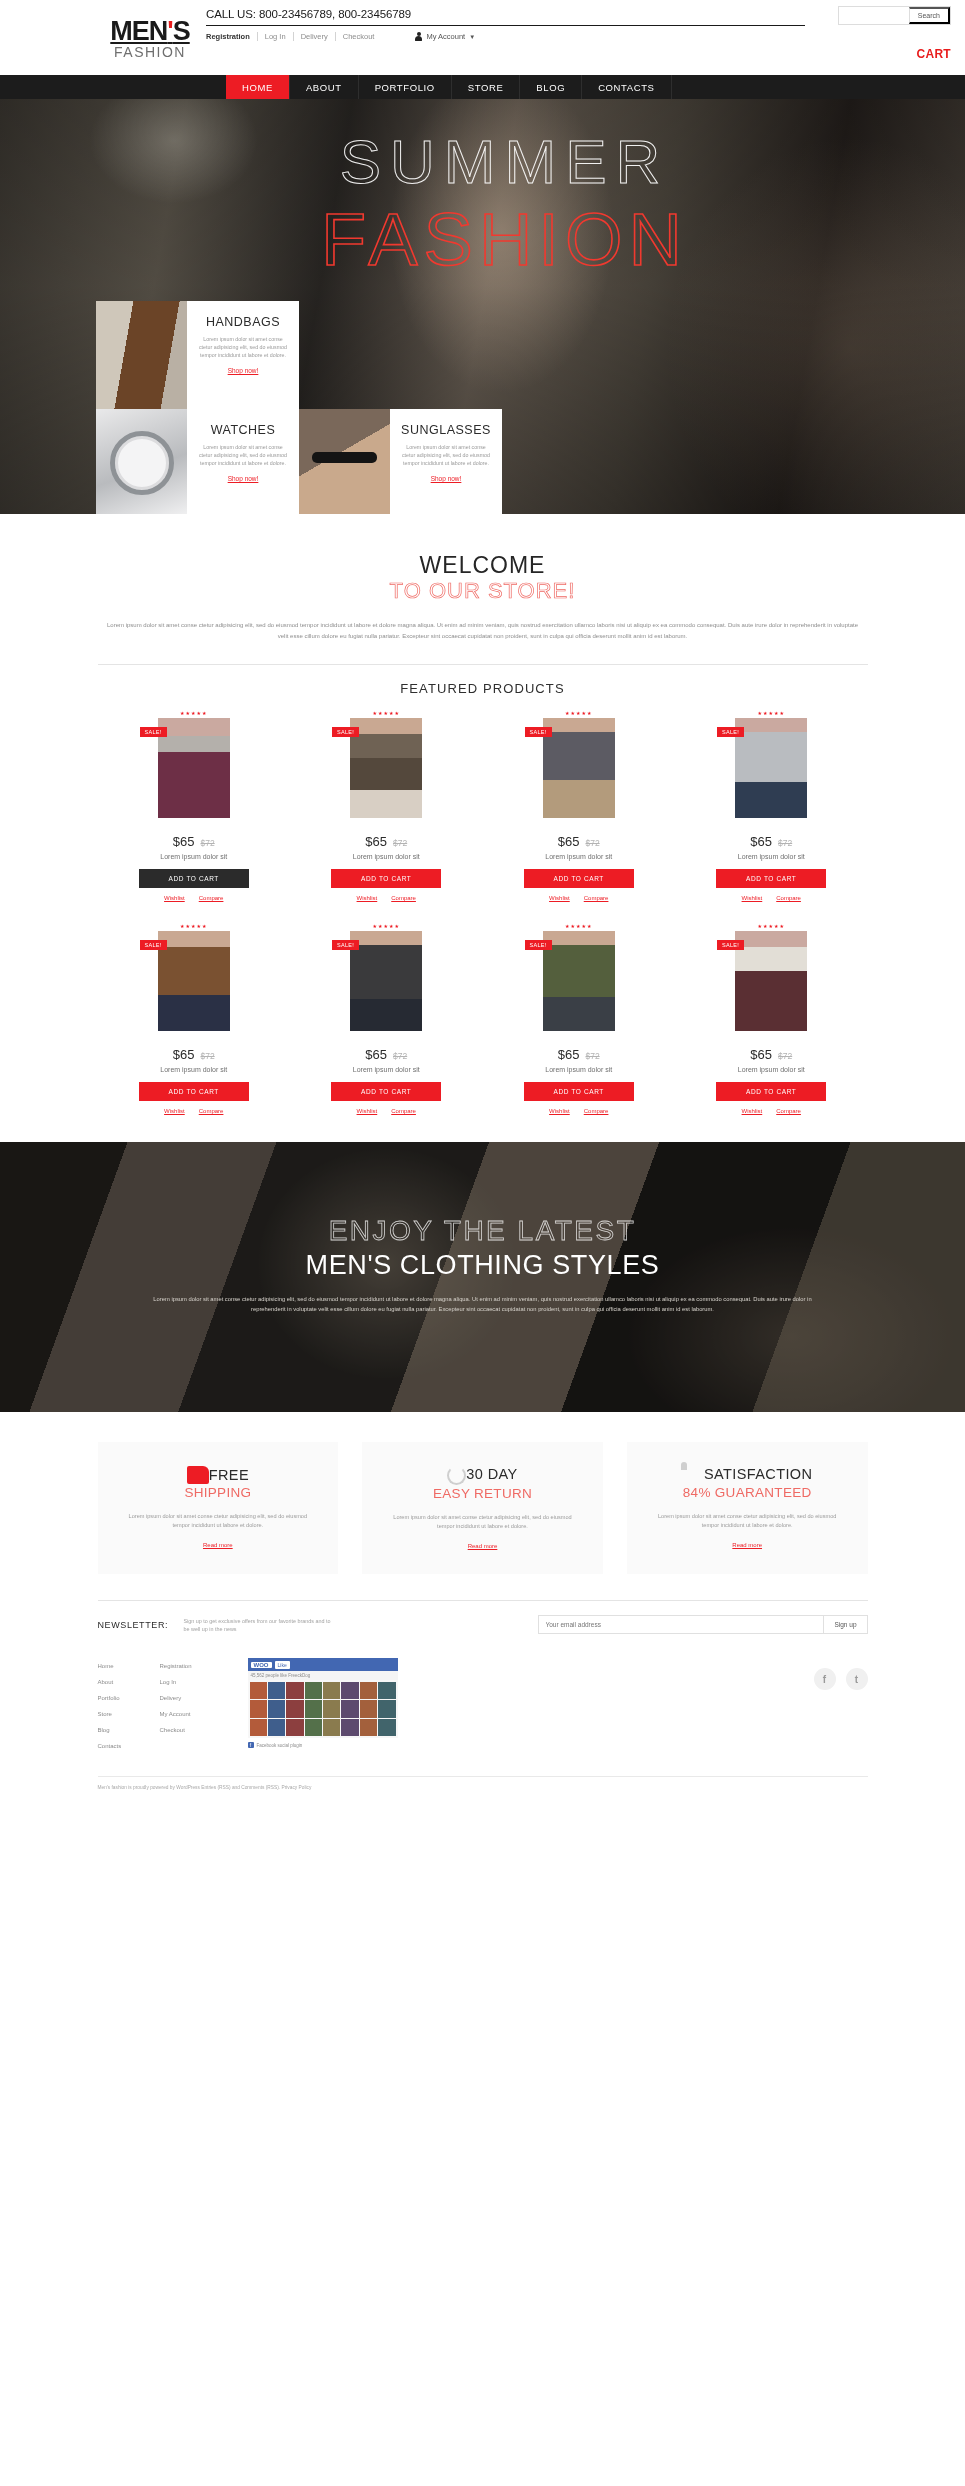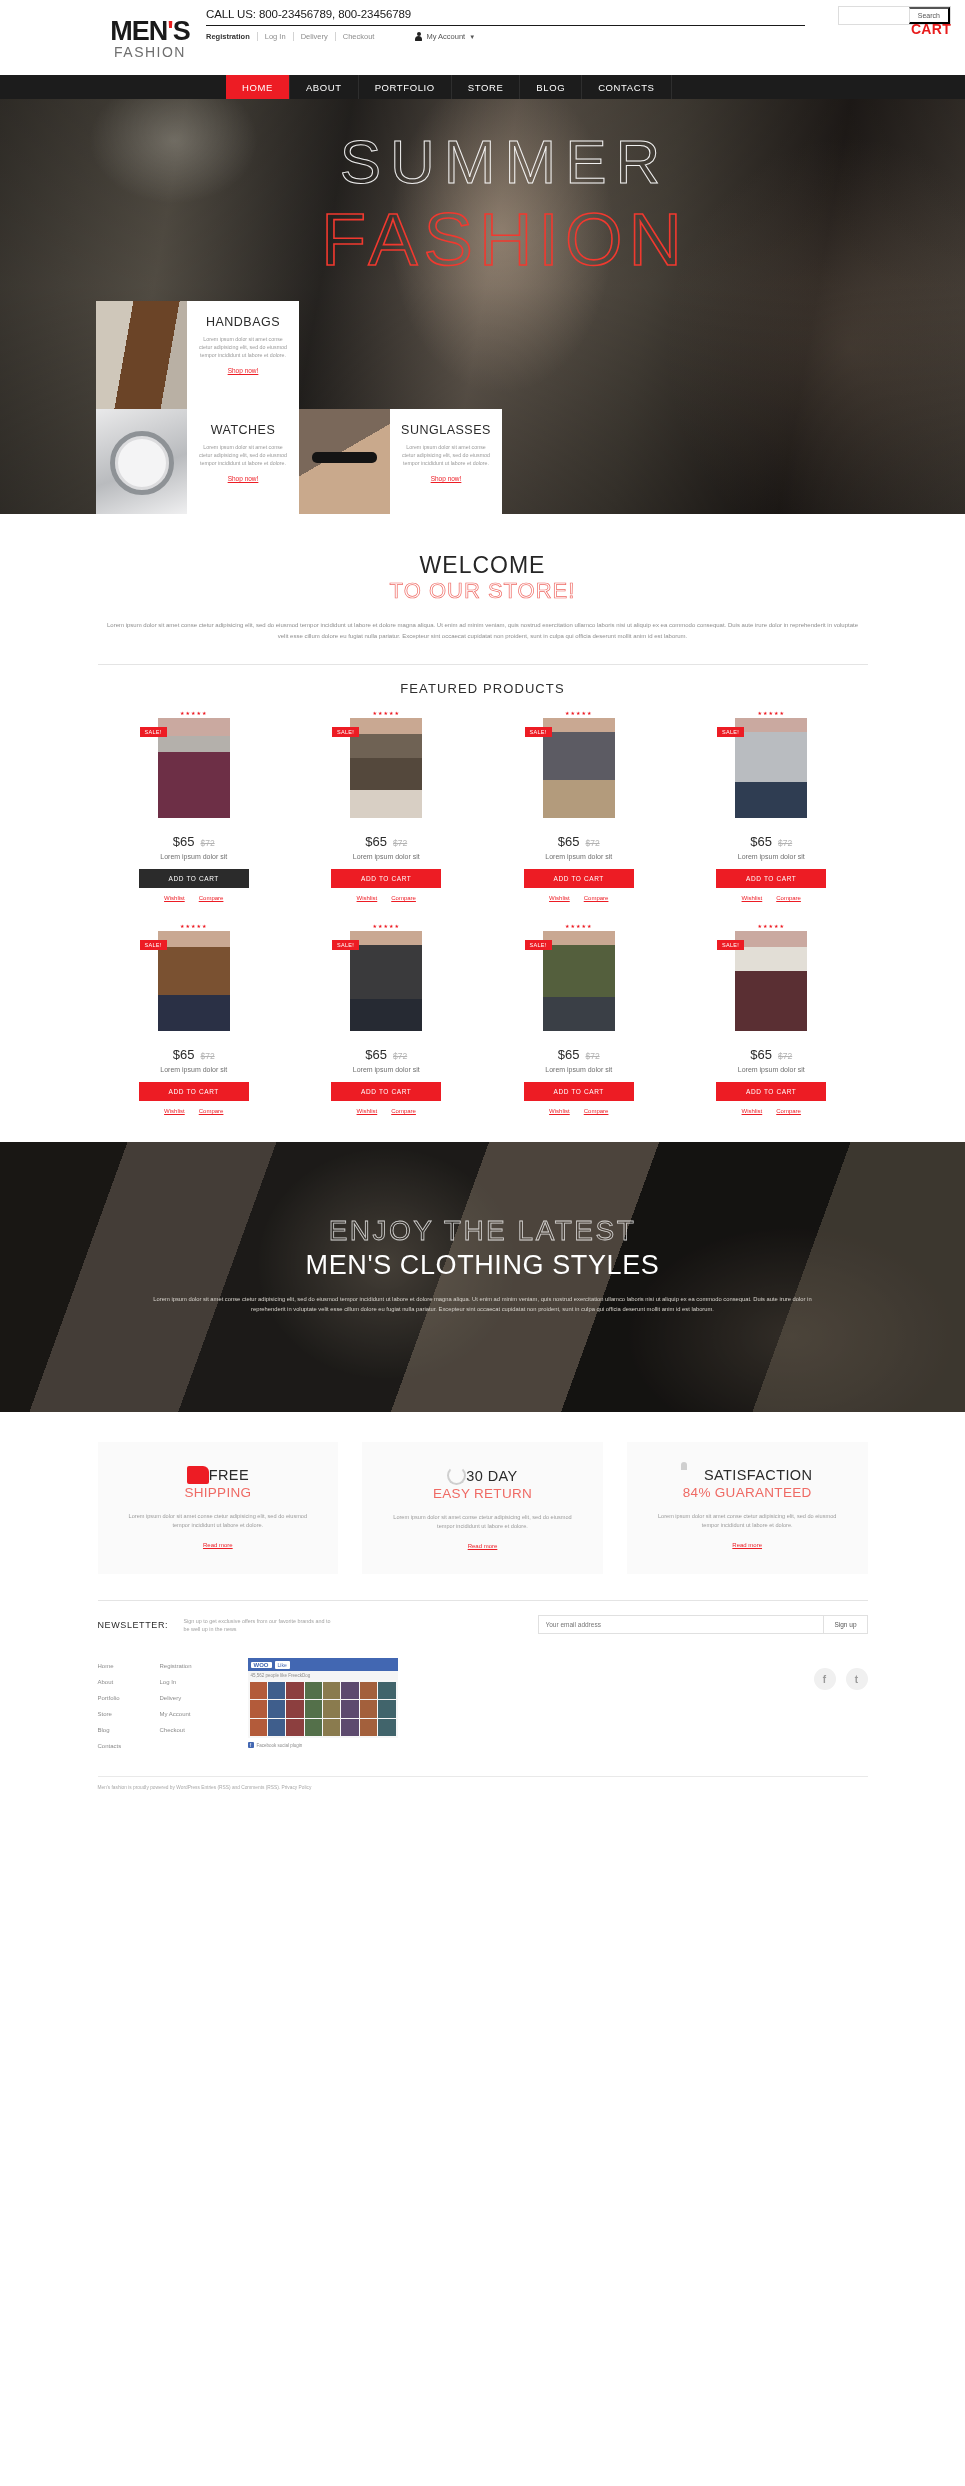--- a/index.html
+++ b/index.html
@@ -10,36 +10,36 @@
   }
   a { text-decoration:none; color:inherit; }
 
   
   .header { position:relative; height:75px; background:#fff; }
   .logo-box {
     position:absolute; left:102px; top:0; width:96px; height:75px;
     background:#fff; z-index:6; display:flex; flex-direction:column;
     align-items:center; justify-content:center; padding-top:4px;
   }
-  .logo-mens { font-size:27px; font-weight:bold; letter-spacing:-1px; line-height:25px; color:#1a1a1a; }
+  .logo-mens { font-size:27px; font-weight:bold; letter-spacing:-1px; line-height:25px; color:#1a1a1a;text-decoration:underline; }
   .logo-mens .apos { color:#e81c1c; }
   .logo-fashion { font-size:14px; letter-spacing:1.5px; color:#6f6f6f; line-height:16px; font-weight:300; }
   .hdr-right { position:absolute; left:200px; top:0; right:0; }
   .callus { font-size:11.5px; color:#1a1a1a; padding:8px 0 5px 6px; letter-spacing:-0.1px; }
   .hdr-rule { border-top:1px solid #1a1a1a; margin-left:6px; margin-right:160px; }
   .hdr-links { display:flex; align-items:center; padding:6px 0 0 6px; font-size:7.5px; color:#8d8d8d; }
   .hdr-links .lnk { padding:0 7px; white-space:nowrap; }
   .hdr-links .lnk:first-child { padding-left:0; color:#333; font-weight:bold; }
   .hdr-links .sep { width:1px; height:9px; background:#d3d3d3; }
   .myacct { display:flex; align-items:center; gap:4px; margin-left:34px; color:#555; }
   .person-icon { width:7px; height:9px; position:relative; }
   .person-icon:before { content:""; position:absolute; top:0; left:1.5px; width:4px; height:4px; background:#222; border-radius:50%; }
   .person-icon:after { content:""; position:absolute; bottom:0; left:0; width:7px; height:5px; background:#222; border-radius:4px 4px 1px 1px; }
   .chev { font-size:6px; color:#555; }
-  .cart-link { position:absolute; right:14px; top:21px; color:#e81c1c; font-size:14px; font-weight:bold; letter-spacing:.3px; }
+  .cart-link { position:absolute; right:14px; top:47px; color:#e81c1c; font-size:12px; font-weight:bold; letter-spacing:.3px; }
   .searchbox { position:absolute; right:14px; top:6px; display:flex; border:1px solid #ddd; height:19px; }
   .searchbox input { width:70px; border:none; outline:none; font-size:8px; padding:0 4px; font-family:inherit; }
   .search-btn { border-left:1px solid #ddd; background:#fff; font-size:7px; color:#555; padding:0 8px; display:flex; align-items:center; cursor:pointer; font-family:inherit; }
 
   
   .navbar { background:#1c1c1c; height:24px; display:flex; padding-left:200px; position:relative; z-index:3; }
   .navbar .spacer { width:26px; }
   .nav-item { color:#fff; font-size:9.5px; letter-spacing:.6px; padding:0 16px; display:flex; align-items:center; border-right:1px solid #2e2e2e; }
   .nav-item.active { background:#ed1c24; }
 
@@ -105,21 +105,21 @@
                radial-gradient(ellipse 240px 160px at 82% 72%, rgba(190,170,145,.35), rgba(0,0,0,0) 68%); }
   .parallax:after { content:""; position:absolute; inset:0; background:rgba(0,0,0,.45); }
   .px-in { position:relative; z-index:2; text-align:center; padding-top:72px; }
   .px-1 { font-size:28px; font-weight:300; letter-spacing:2.5px; color:transparent; -webkit-text-stroke:.8px rgba(255,255,255,.78); line-height:34px; }
   .px-2 { font-size:27px; letter-spacing:.6px; color:#fff; line-height:34px; font-weight:400; }
   .px-3 { max-width:680px; margin:12px auto 0; font-size:5.8px; line-height:10px; color:#d8d4cd; }
 
   
   .services { width:770px; margin:30px auto 0; display:flex; gap:24px; }
   .svc { flex:1; background:#fafafa; padding:24px 22px 22px; text-align:center; }
-  .svc-head { display:flex; align-items:center; justify-content:center; }
+  .svc-head { display:flex; align-items:flex-start; justify-content:center; }
   .svc-ico { width:22px; height:18px; flex:none; position:relative; }
   .ic-truck { background:#ed1c24; border-radius:2px 6px 2px 2px; }
   .ic-truck:after { content:""; position:absolute; left:2px; bottom:-3px; width:16px; height:5px; border-top:2px solid #ed1c24; }
   .ic-return { border:2.5px solid #cfcfcf; border-radius:50%; border-top-color:transparent; width:19px; height:19px; }
   .ic-thumb { background:#cfcfcf; width:16px; height:13px; border-radius:2px; margin-top:4px; }
   .ic-thumb:after { content:""; position:absolute; left:-1px; top:-4px; width:6px; height:8px; background:#cfcfcf; border-radius:3px 3px 0 0; }
   .svc-t1 { font-size:14.5px; color:#2b2b2b; letter-spacing:.4px; }
   .svc-t2 { font-size:13.5px; color:#ef6a64; letter-spacing:.3px; margin-top:1px; }
   .svc-p { font-size:5.6px; line-height:9px; color:#9b9b9b; margin-top:12px; }
   .svc-more { display:inline-block; margin-top:12px; font-size:6px; color:#ed1c24; text-decoration:underline; }

